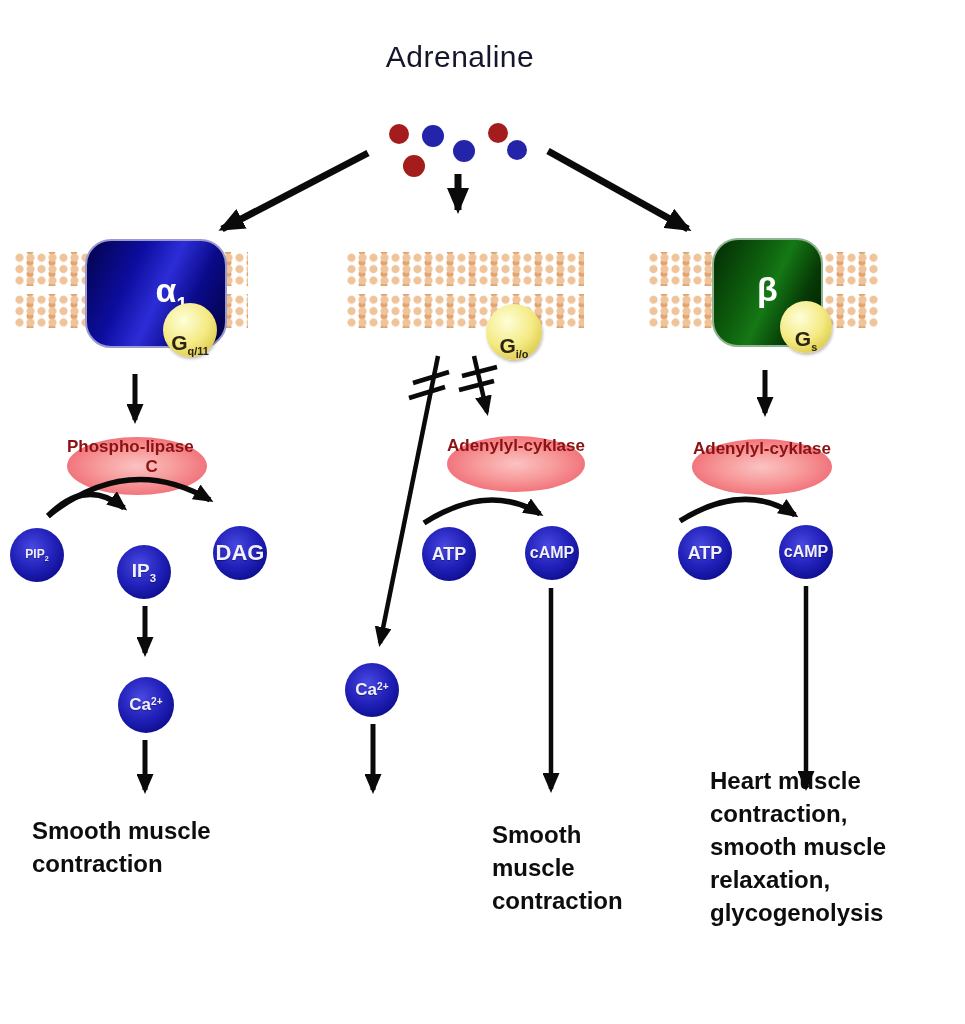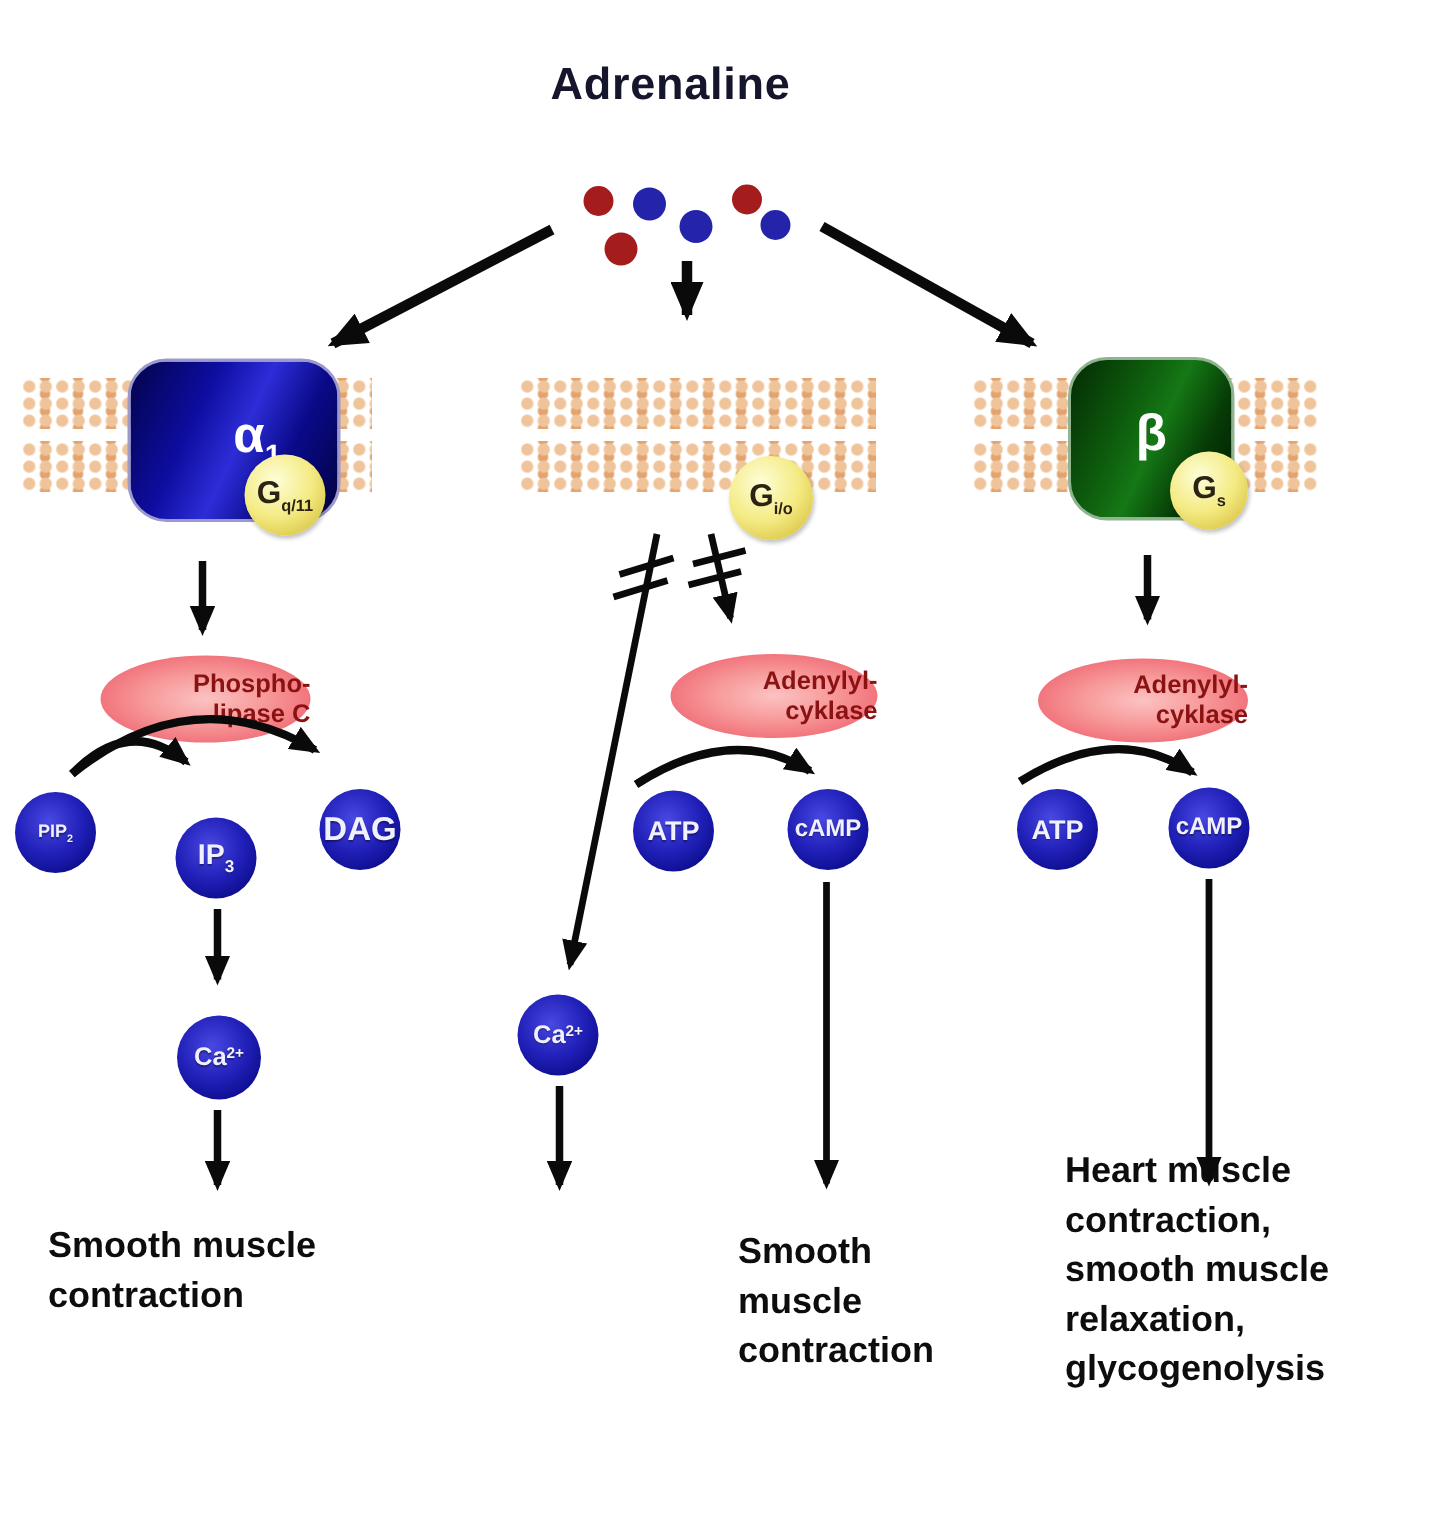--- a/index.html
+++ b/index.html
@@ -3,22 +3,22 @@
 <meta charset="utf-8">
 <style>
   html,body { margin:0; padding:0; background:#ffffff; }
   .canvas {
     position:relative; width:965px; height:1024px; background:#ffffff;
     font-family:"Liberation Sans", sans-serif; overflow:hidden;
   }
   .abs { position:absolute; }
 
   .title {
-    left:287px; top:40px; width:320px; text-align:center;
-    font-size:30px; font-weight:bold; color:#15152b; letter-spacing:0.5px;
+    left:300px; top:40px; width:320px; text-align:center;
+    font-size:30px; font-weight:normal; color:#15152b; letter-spacing:0.5px;
   }
 
   
   .leaflet {
     height:34px;
     background-image:
       radial-gradient(circle, #f0c49a 3.5px, rgba(0,0,0,0) 4.6px),
       radial-gradient(circle, #e2a36e 3px, rgba(0,0,0,0) 4px);
     background-size: 11px 11.4px, 22px 11.4px;
     background-position: 0 0, 5px 5px;
@@ -42,32 +42,32 @@
   }
   .rc-beta {
     background:linear-gradient(115deg,#042a04 0%,#0d5c0d 34%,#157815 52%,#063a06 75%,#021a02 100%);
     border:2px solid #8fb48f;
   }
 
   
   .gprot {
     border-radius:50%;
     background:radial-gradient(circle at 38% 32%, #fefed8 0%, #f4ea82 50%, #d9c646 85%, #c2ac30 100%);
-    display:flex; align-items:center; justify-content:center;
+    display:flex; align-items:flex-end; justify-content:center;
     color:#2b2414; font-weight:bold; font-size:21px;
     box-shadow:1px 2px 3px rgba(0,0,0,0.25);
   }
   .gprot sub { font-size:0.52em; vertical-align:-0.5em; letter-spacing:0; }
 
   
   .enzyme {
     border-radius:50%;
     background:radial-gradient(ellipse at center, #fcc2c2 0%, #f79a9a 40%, #f06c76 78%, #ec5260 100%);
     color:#8a1212; font-weight:bold; font-size:17px; line-height:20px;
-    text-align:right; display:flex; flex-direction:column; justify-content:center;
+    text-align:left; display:flex; flex-direction:row; justify-content:center;
   }
 
   
   .meta {
     border-radius:50%;
     background:radial-gradient(circle at 42% 36%, #4848e2 0%, #2020b8 48%, #0b0b8a 82%, #060664 100%);
     color:#f0f0ff; font-weight:bold; display:flex; align-items:center; justify-content:center;
     text-shadow:0 1px 1px rgba(0,0,0,0.4);
   }
   .meta sub { font-size:0.6em; vertical-align:-0.45em; }

